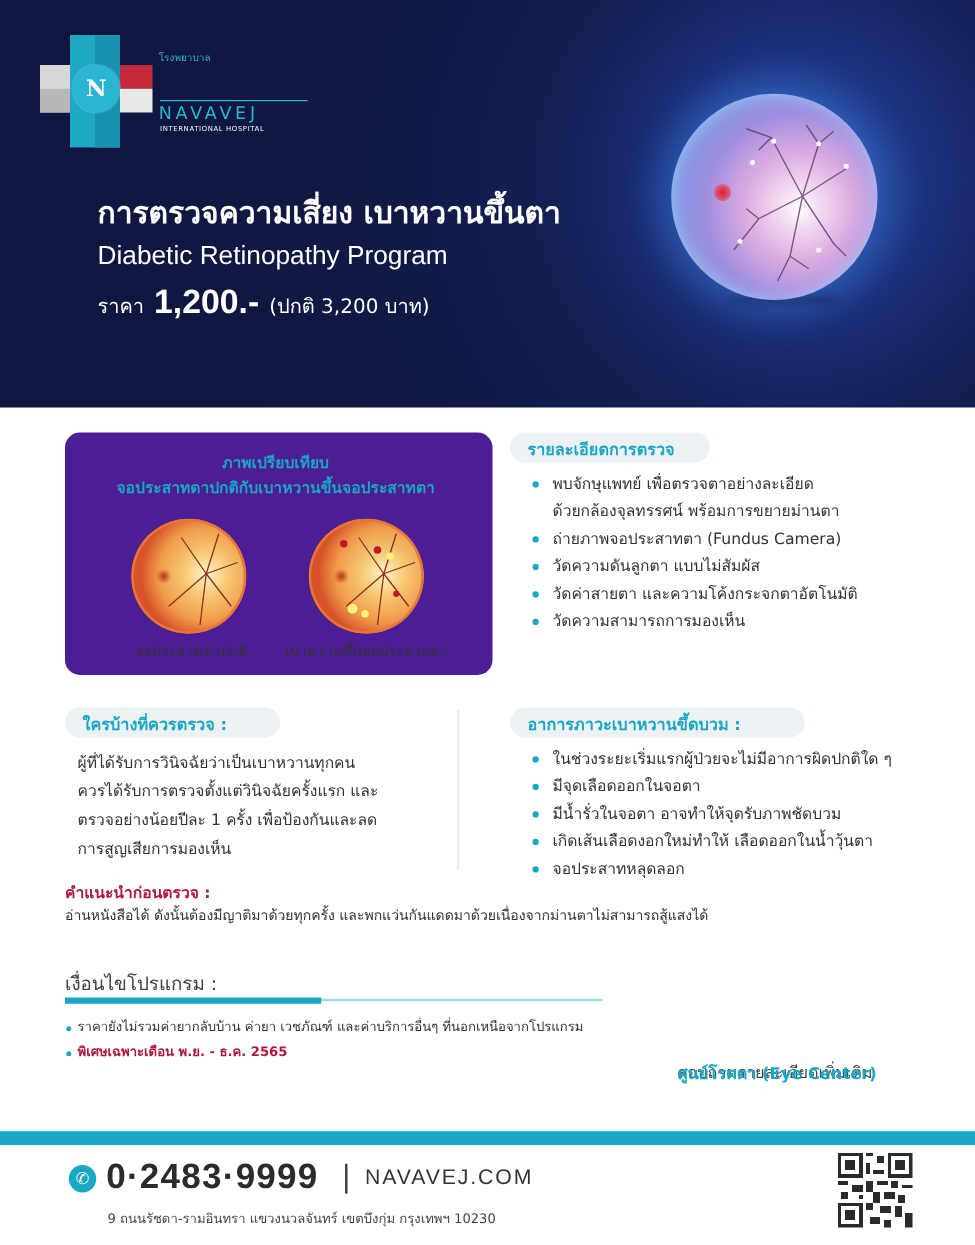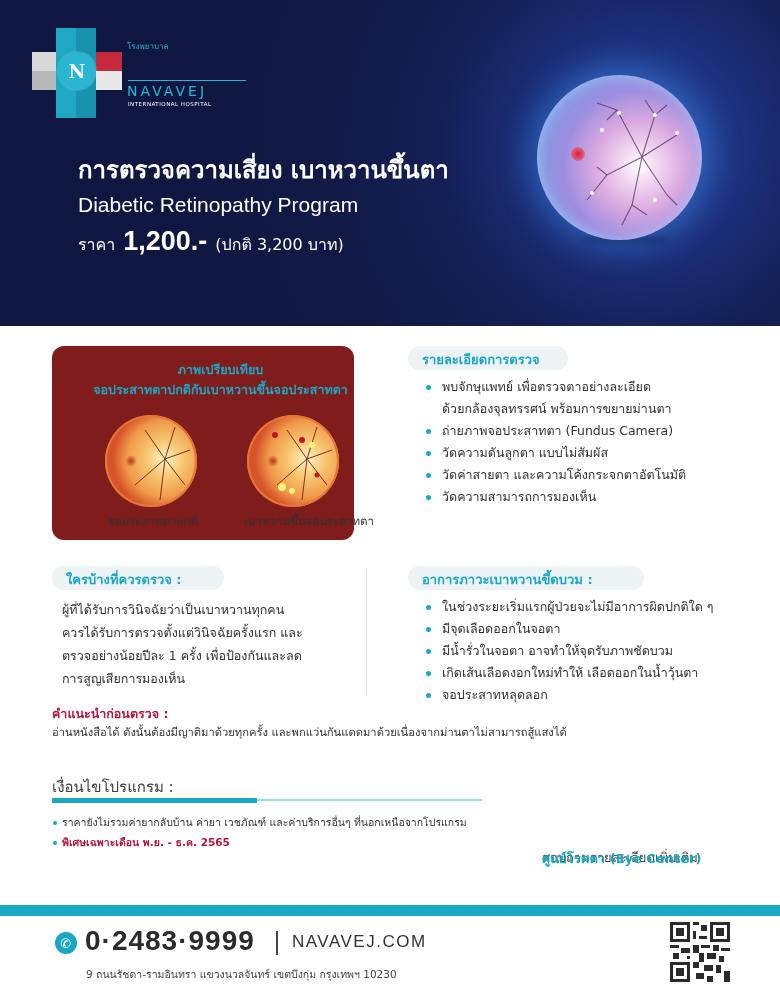--- a/index.html
+++ b/index.html
@@ -28,21 +28,21 @@
   .price .val { font-size: 27px; font-weight: bold; font-family: "Liberation Sans", sans-serif; }
   .price .norm { font-size: 16px; }
 
   .eye { position: absolute; left: 537px; top: 75px; width: 165px; height: 165px; border-radius: 50%;
     background: radial-gradient(circle at 62% 55%, #ffffff 0px, #f3d8f0 18px, #d9a9e0 45px, #9f8ee0 75px, #5aa7e8 100%);
     box-shadow: 0 0 30px 10px rgba(60,140,240,0.45), inset 0 0 14px rgba(180,230,255,0.6); }
   .eye .spot { position: absolute; left: 34px; top: 72px; width: 14px; height: 14px; border-radius: 50%; background: radial-gradient(circle, #d4203a 0, #e0506a 5px, rgba(230,100,140,0) 9px); }
   .eye svg { position: absolute; left: 0; top: 0; }
   .eye-shadow { position: absolute; left: 580px; top: 236px; width: 90px; height: 8px; border-radius: 50%; background: rgba(5,10,40,0.6); filter: blur(3px); }
 
-  .compare-card { position: absolute; left: 52px; top: 346px; width: 302px; height: 194px; background: #7f1d1d; border-radius: 12px; }
+  .compare-card { position: absolute; left: 52px; top: 346px; width: 342px; height: 194px; background: #4c1d95; border-radius: 12px; }
   .compare-title { position: absolute; left: 0; top: 14px; width: 337px; text-align: center; color: #1aa7c3; font-weight: bold; font-size: 12.5px; line-height: 20px; }
   .retina { position: absolute; width: 92px; height: 92px; border-radius: 50%; background: radial-gradient(circle at 65% 48%, #fff4c8 0, #f7c873 18px, #ef9a4a 38px, #d7532a 52px); box-shadow: 0 0 0 2px #e77636 inset; }
   .retina .mac { position: absolute; left: 20px; top: 40px; width: 12px; height: 12px; border-radius: 50%; background: radial-gradient(circle, #b5331c 0, rgba(200,70,40,0) 6px); }
   .retina svg { position: absolute; left: 0; top: 0; }
   .retina-normal { left: 105px; top: 415px; }
   .retina-dr { left: 247px; top: 415px; }
   .retina-cap { position: absolute; top: 512px; font-size: 11.5px; color: #333; }
 
   .pill-head { position: absolute; height: 24px; border-radius: 12px; background: #edf2f5; color: #1aa7c3; font-weight: bold; font-size: 13px; padding: 3px 14px 0 14px; }
   .detail-head { left: 408px; top: 346px; width: 160px; }
@@ -171,21 +171,21 @@
         <circle cx="70" cy="60" r="2.5"></circle>
       </g>
     <g fill="#fff27a">
         <circle cx="35" cy="72" r="4"></circle>
         <circle cx="45" cy="76" r="3"></circle>
         <circle cx="65" cy="30" r="3"></circle>
       </g>
   </svg>
 </div>
 <div class="retina-cap" style="left:108px;">จอประสาทตาปกติ</div>
-<div class="retina-cap" style="left:244px;">เบาหวานขึ้นจอประสาทตา</div>
+<div class="retina-cap" style="left:228px;">เบาหวานขึ้นจอประสาทตา</div>
 
 <div class="pill-head detail-head">รายละเอียดการตรวจ</div>
 <ul class="blist detail-list">
   <li>
     <span class="l2">พบจักษุแพทย์ เพื่อตรวจตาอย่างละเอียด</span>
     <span class="l2">ด้วยกล้องจุลทรรศน์ พร้อมการขยายม่านตา</span>
   </li>
   <li>ถ่ายภาพจอประสาทตา (Fundus Camera)</li>
   <li>วัดความดันลูกตา แบบไม่สัมผัส</li>
   <li>วัดค่าสายตา และความโค้งกระจกตาอัตโนมัติ</li>

